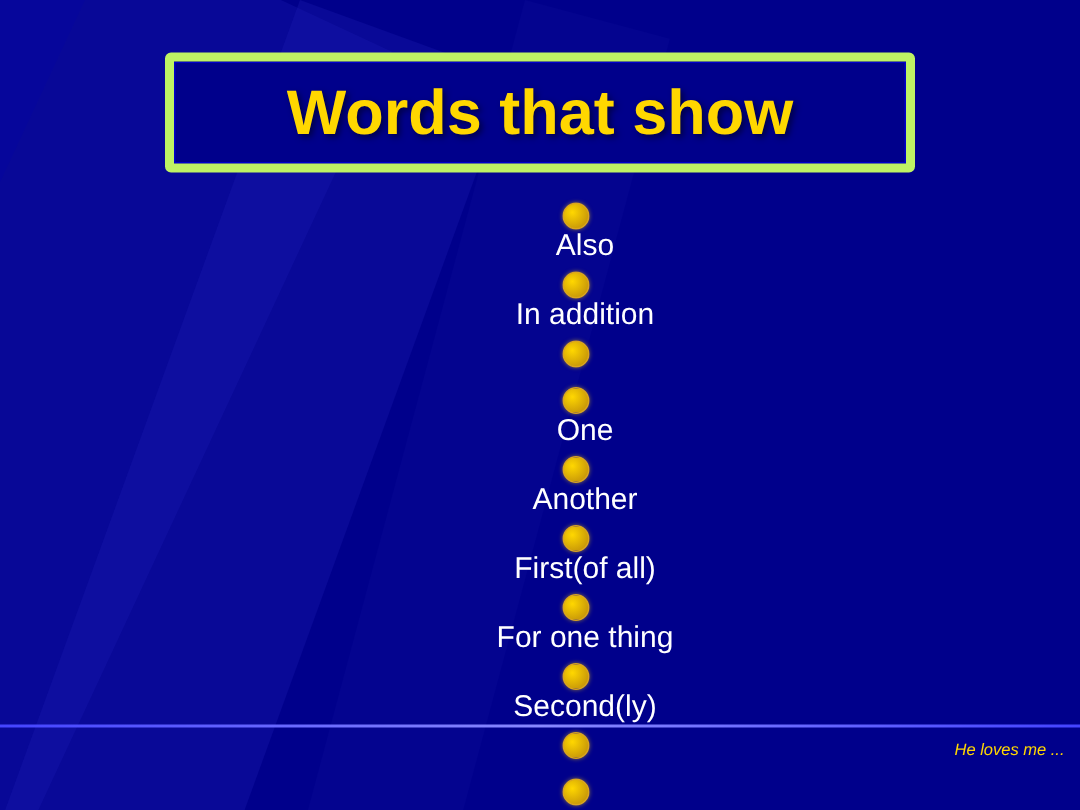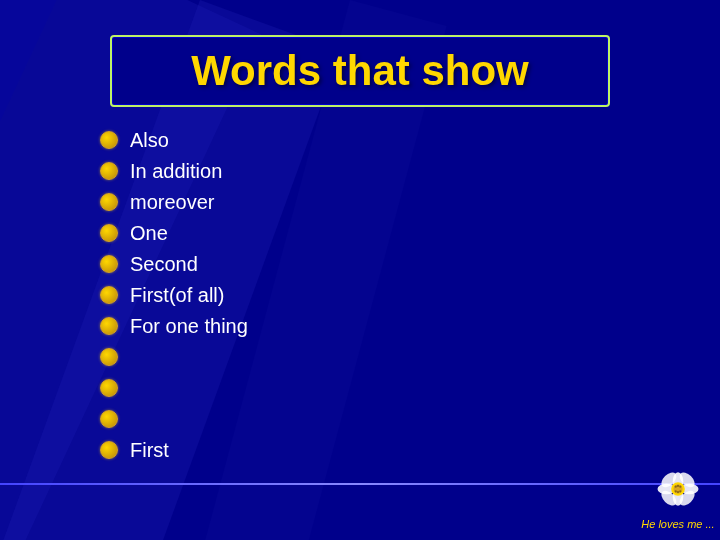--- a/index.html
+++ b/index.html
@@ -74,21 +74,21 @@
     }
 
     .content {
       position: relative;
       z-index: 10;
       padding: 20px 40px;
     }
 
     .title-box {
       background: #00008B;
-      border: 2px solid #bef264;
+      border: 6px solid #bef264;
       border-radius: 4px;
       margin: 15px auto 20px auto;
       max-width: 500px;
       text-align: center;
       padding: 10px 4px;
       box-shadow: 0 0 0 1px #0000cc inset;
     }
 
     .title-text {
       color: #FFD700;
@@ -101,20 +101,21 @@
     .list-container {
       margin-top: 10px;
       padding-left: 60px;
     }
 
     .list-item {
       display: flex;
       align-items: center;
       margin-bottom: 5px;
       min-height: 26px;
+      flex-direction: column;
     }
 
     .bullet {
       width: 18px;
       height: 18px;
       border-radius: 50%;
       background: radial-gradient(circle at 35% 35%, #FFD700, #B8860B);
       border: 1px solid #DAA520;
       flex-shrink: 0;
       margin-right: 12px;
@@ -123,25 +124,25 @@
 
     .item-text {
       color: white;
       font-size: 20px;
       font-weight: normal;
     }
 
     .flower-decoration {
       position: absolute;
       bottom: 10px;
-      right: 2px;
+      right: 12px;
       width: 80px;
       height: 60px;
       display: flex;
-      flex-direction: column;
+      flex-direction: row;
       align-items: center;
       justify-content: center;
       gap: 10px;
     }
 
     .flower-svg {
       width: 60px;
       height: 50px;
     }
 
@@ -183,40 +184,40 @@
   <div class="list-item">
         <div class="bullet"></div>
         <span class="item-text">Also</span>
       </div>
       <div class="list-item">
         <div class="bullet"></div>
         <span class="item-text">In addition</span>
       </div>
       <div class="list-item">
         <div class="bullet"></div>
-        <span class="item-text">moreover</span>
       </div>
       <div class="list-item">
         <div class="bullet"></div>
         <span class="item-text">One</span>
       </div>
       <div class="list-item">
         <div class="bullet"></div>
-        <span class="item-text">Second</span>
+        <span class="item-text">Another</span>
       </div>
       <div class="list-item">
         <div class="bullet"></div>
         <span class="item-text">First(of all)</span>
       </div>
       <div class="list-item">
         <div class="bullet"></div>
         <span class="item-text">For one thing</span>
       </div>
       <div class="list-item">
         <div class="bullet"></div>
+        <span class="item-text">Second(ly)</span>
       </div>
       <div class="list-item">
         <div class="bullet"></div>
       </div>
       <div class="list-item">
         <div class="bullet"></div>
       </div>
       <div class="list-item">
         <div class="bullet"></div>
         <span class="item-text">First</span>

